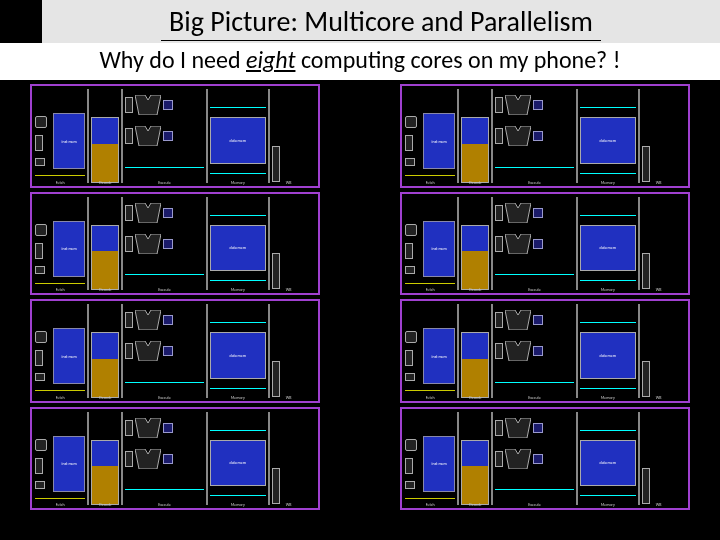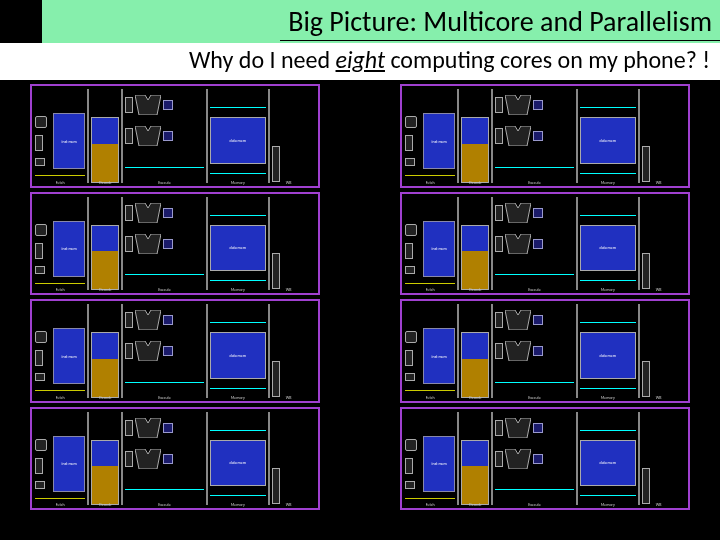--- a/index.html
+++ b/index.html
@@ -4,36 +4,36 @@
 <style>
   * { margin: 0; padding: 0; box-sizing: border-box; }
   body {
     width: 720px;
     height: 540px;
     background: #000;
     font-family: Calibri, "Segoe UI", Arial, sans-serif;
     overflow: hidden;
   }
   .title-bar {
-    background: #86efac;
+    background: #e5e5e5;
     padding: 4px 0 2px 0;
-    text-align: right;
+    text-align: center;
     margin-left: 42px;
   }
   .title-text {
     font-size: 28px;
     color: #000;
     border-bottom: 1.5px solid #000;
     display: inline-block;
     padding: 0 8px 1px 8px;
   }
   .subtitle-bar {
     background: #fff;
     padding: 2px 10px 6px 10px;
-    text-align: right;
+    text-align: center;
   }
   .subtitle-text {
     font-size: 24px;
     color: #000;
   }
   .em-word {
     font-style: italic;
     text-decoration: underline;
   }
   .grid {

